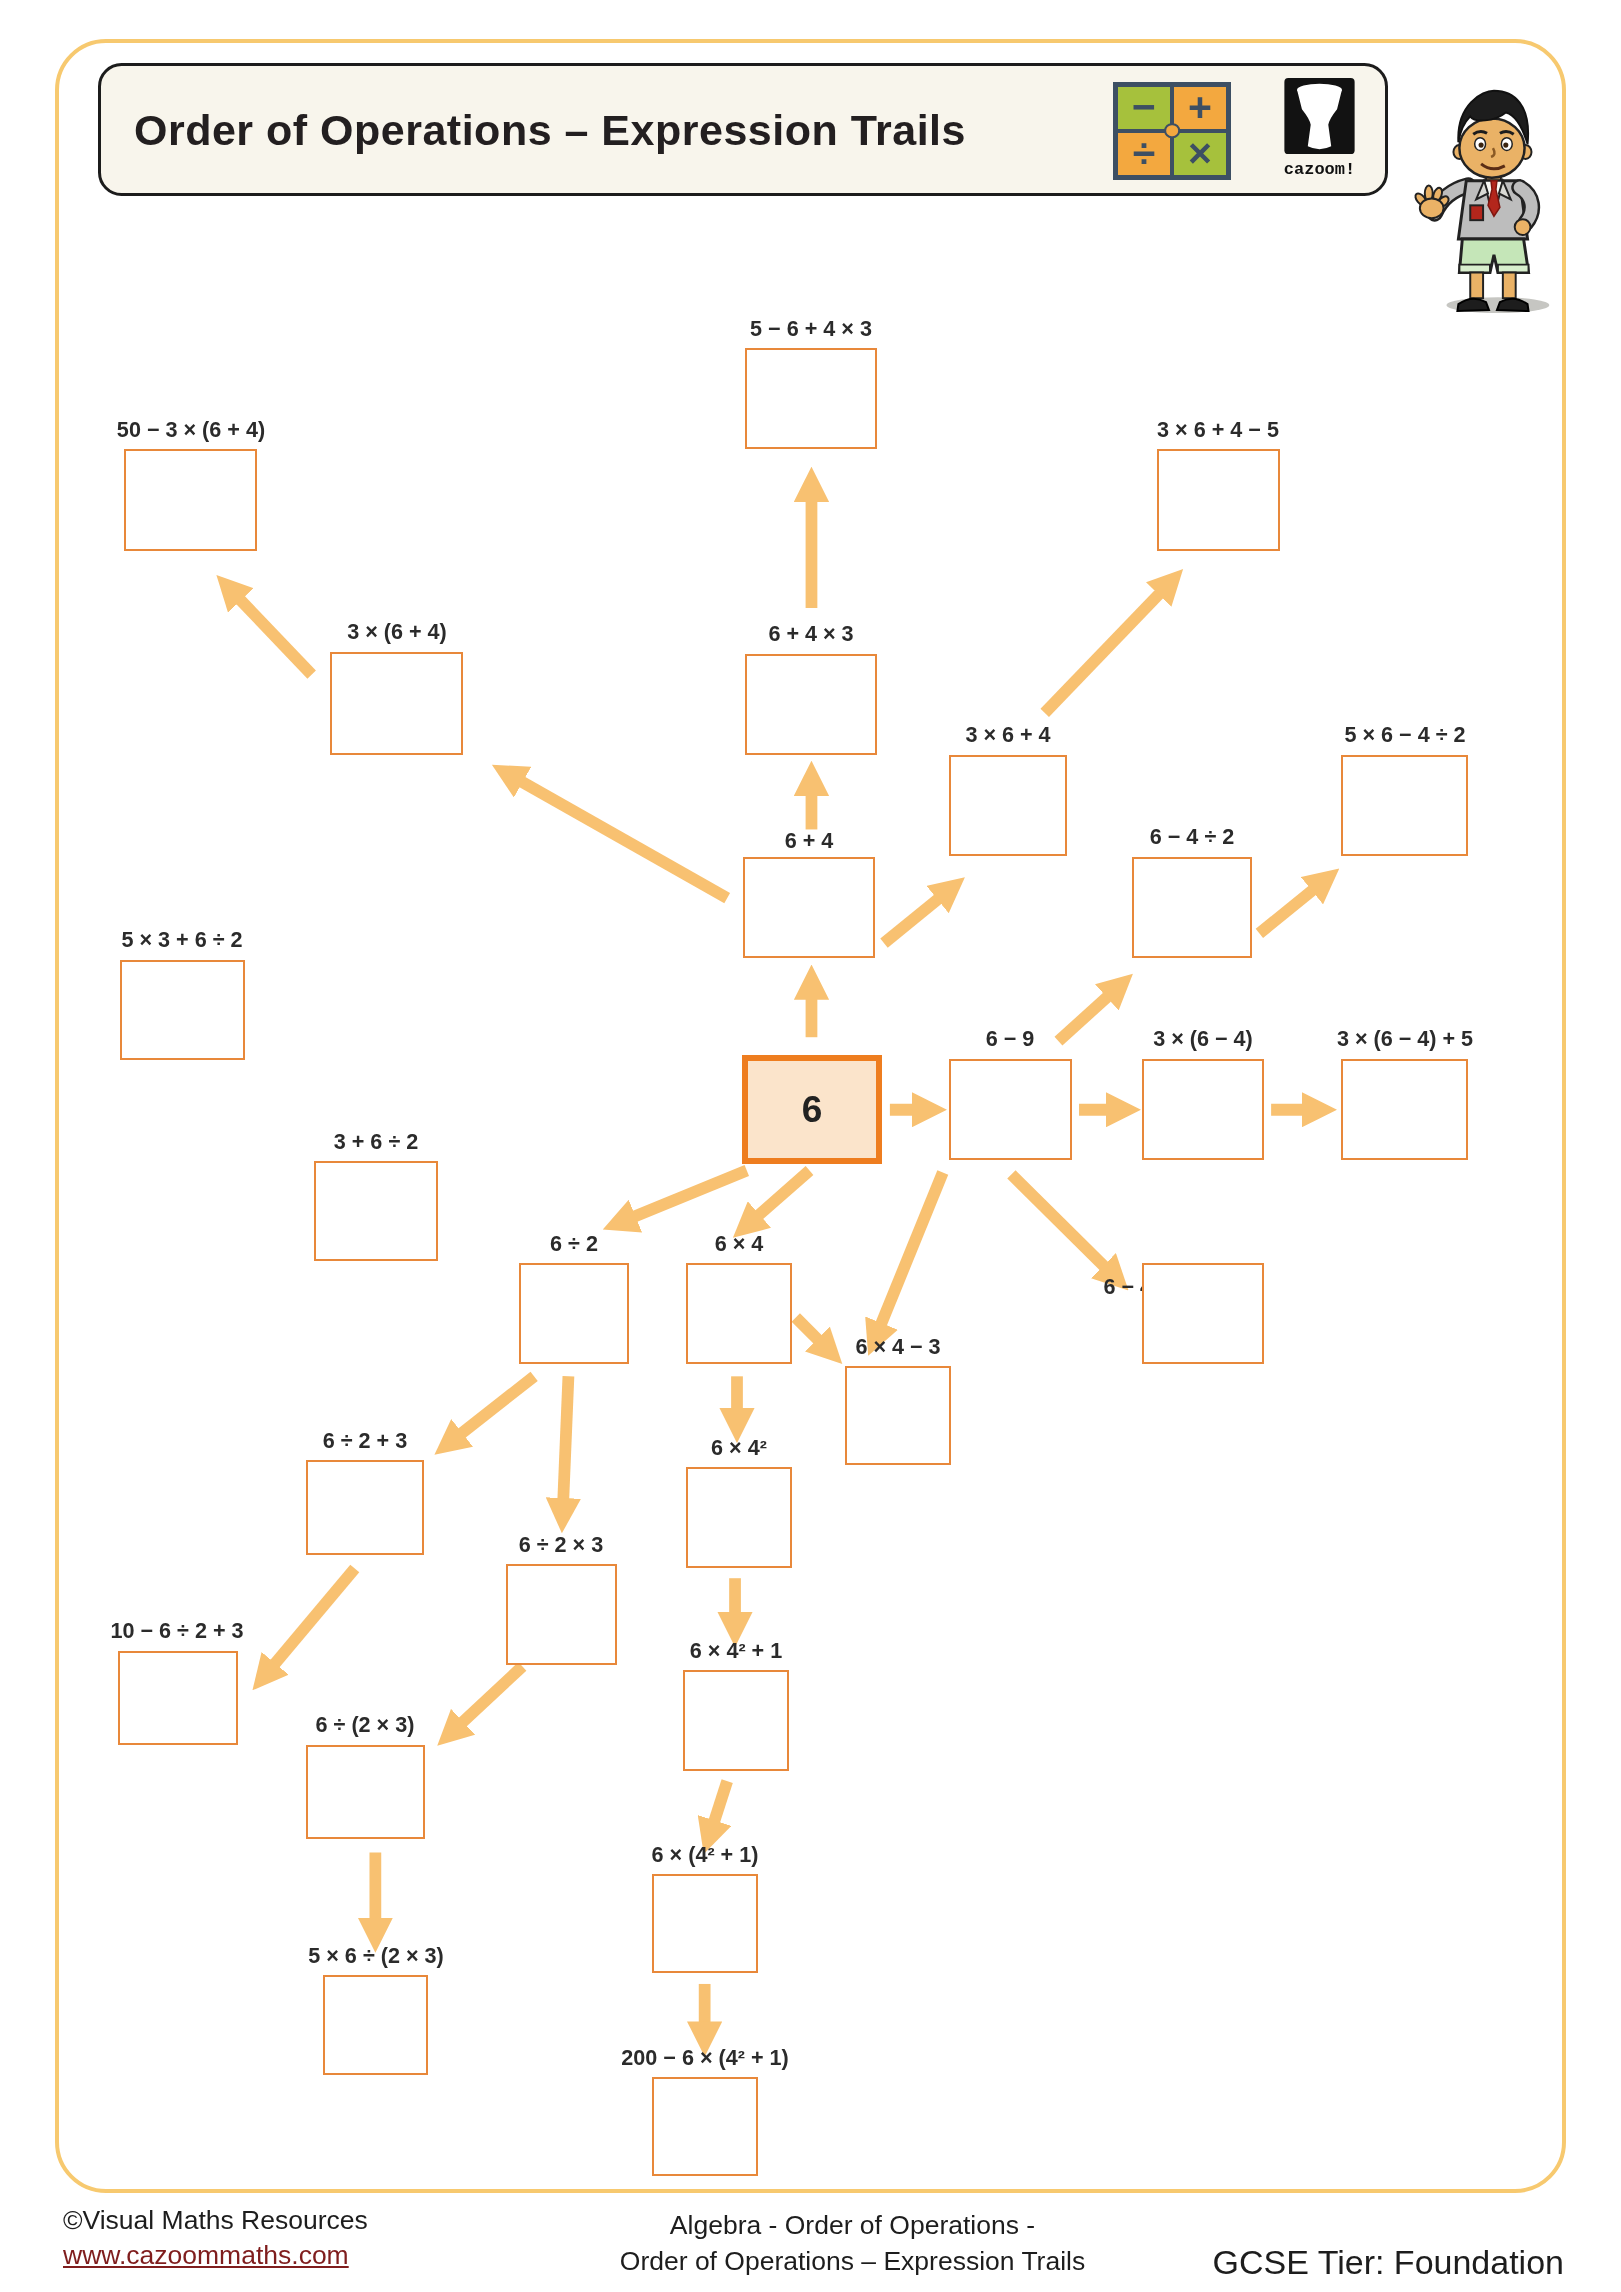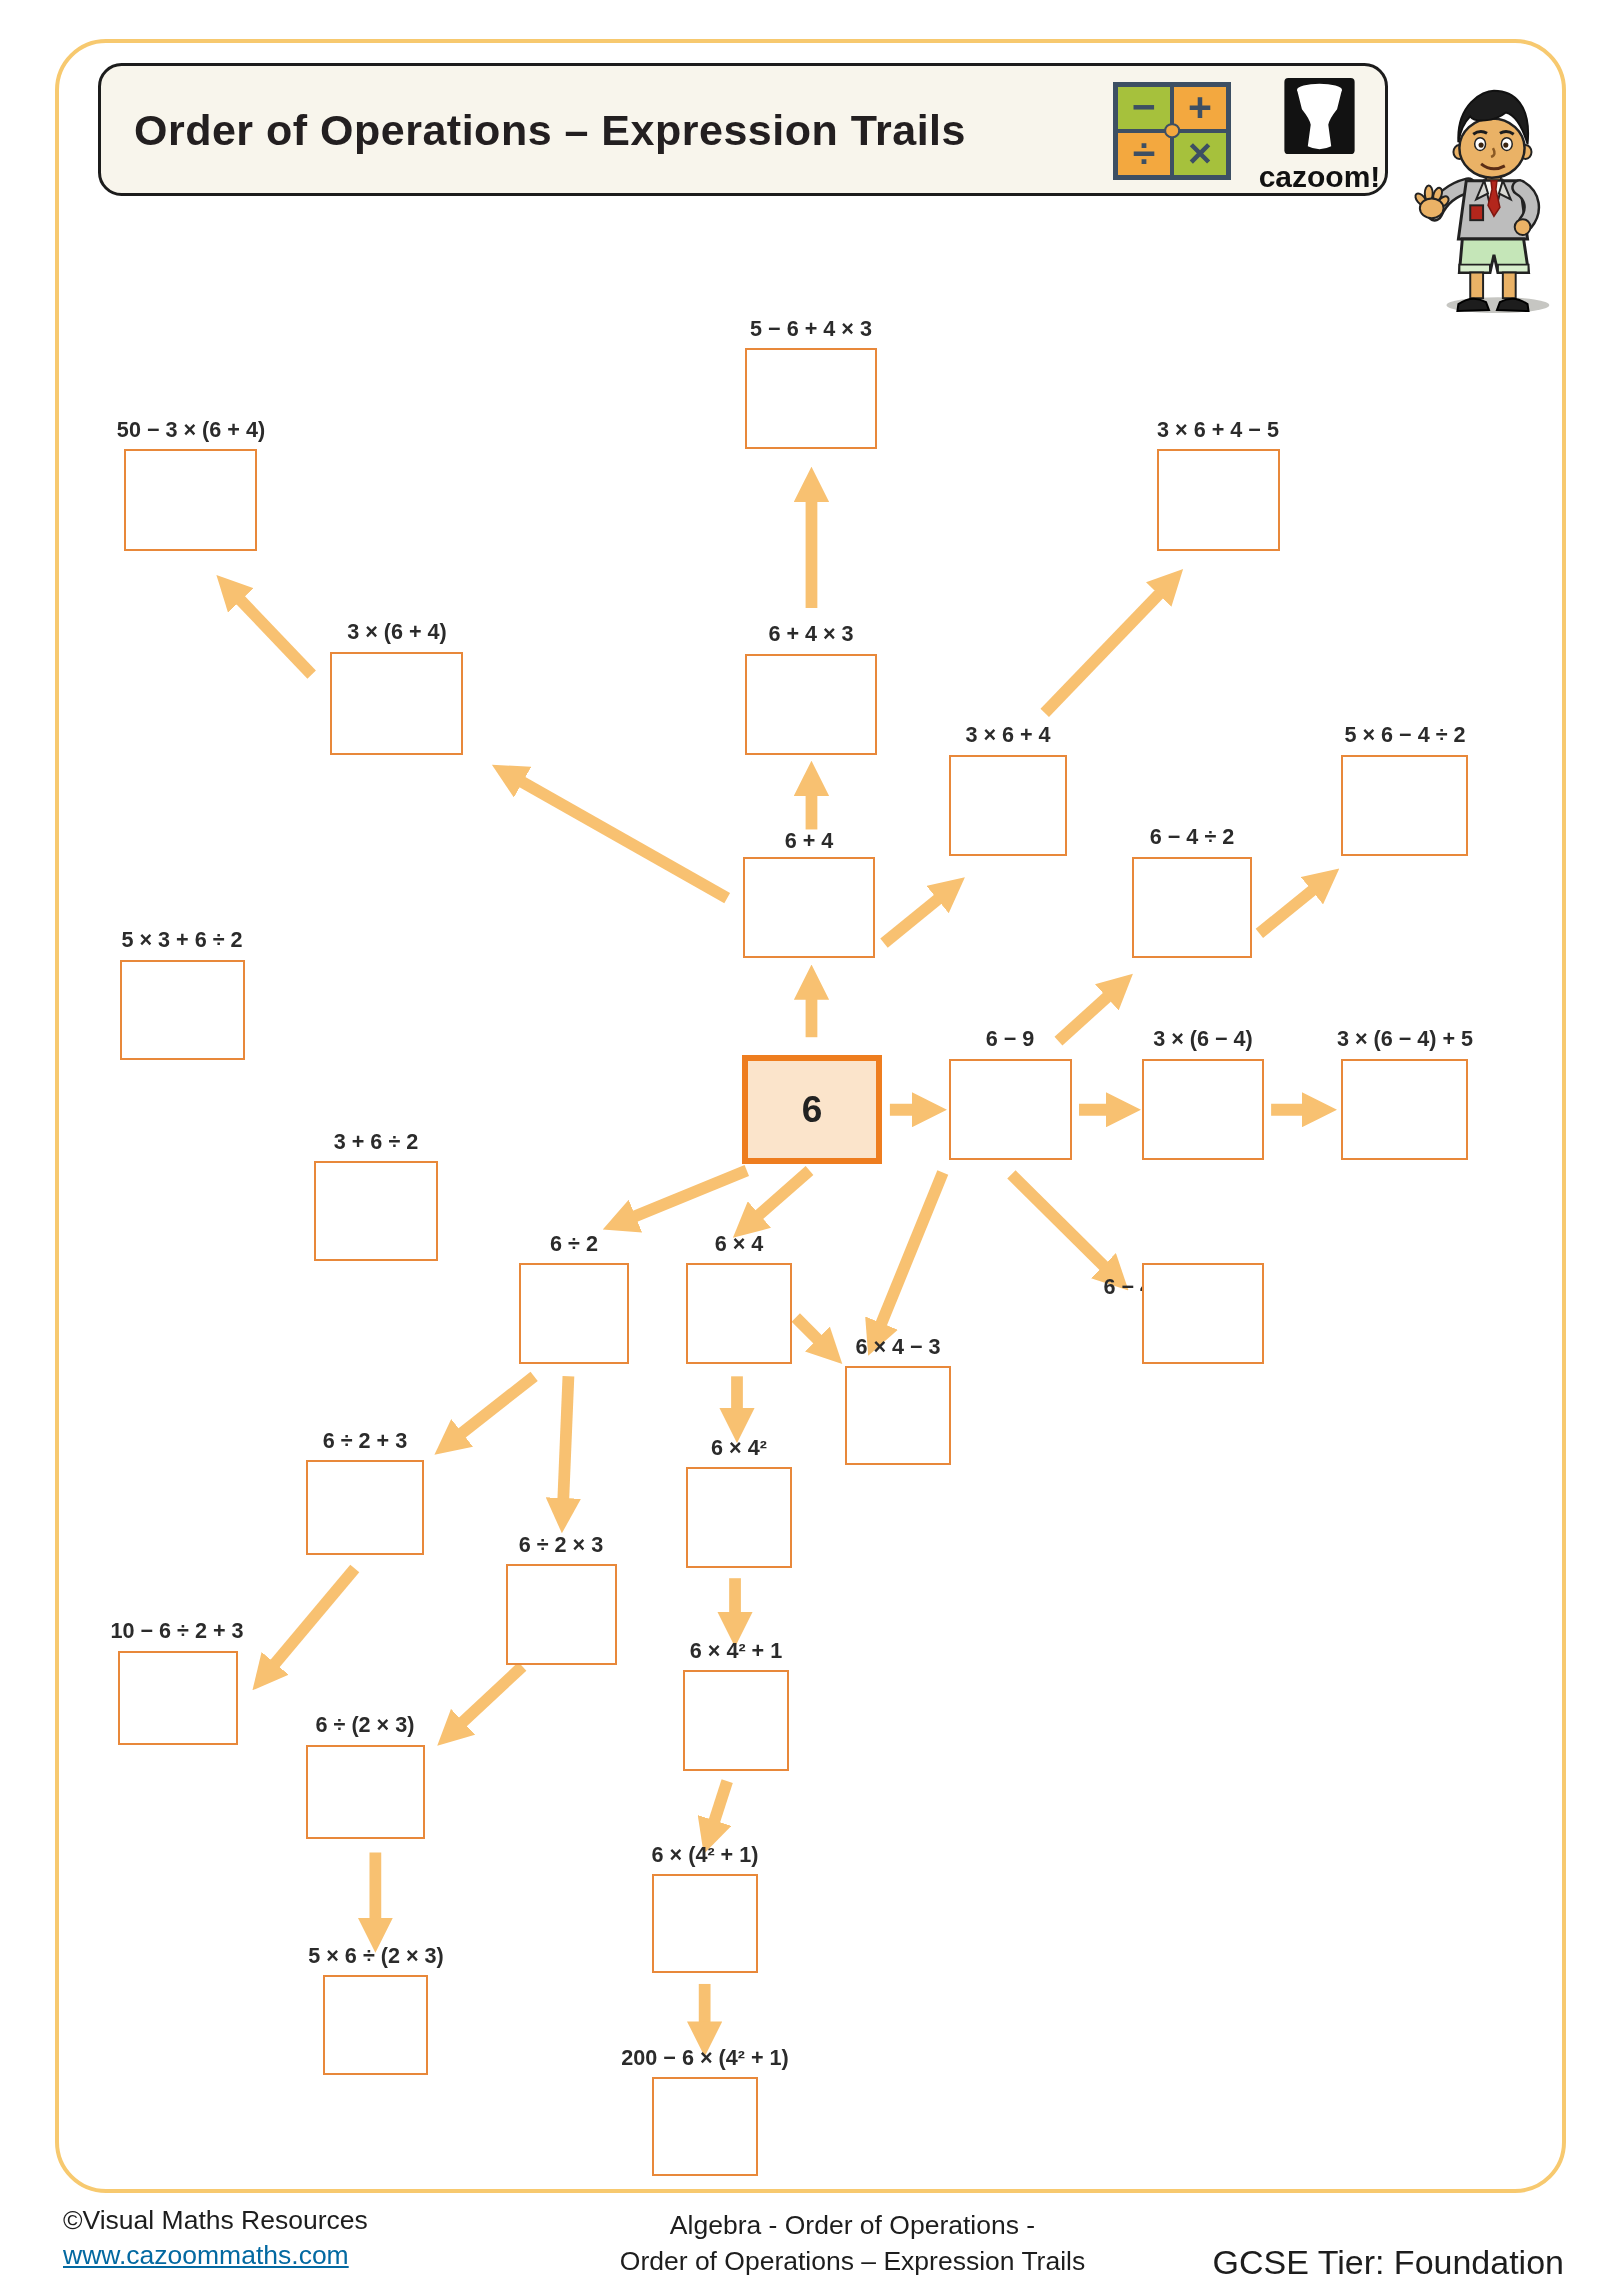--- a/index.html
+++ b/index.html
@@ -29,21 +29,21 @@
     display:flex; align-items:center; justify-content:center;
     font-size:41px; font-weight:bold; color:#3D4F63; border:2px solid #3D4F63; line-height:1;
   }
   .op-green { background:#A6C13C; }
   .op-orange { background:#F3A83F; }
   .op-center-dot {
     position:absolute; left:50%; top:50%; transform:translate(-50%,-50%);
     width:15.7px; height:15.7px; border-radius:50%; background:#F3A83F; border:2.9px solid #3D4F63;
   }
   .logo-block { position:absolute; left:1157px; top:11.8px; width:123px; height:114px; text-align:center; }
-  .logo-text { font-size:30px; font-weight:bold; color:#111; letter-spacing:0px; margin-top:-2px; }
+  .logo-text { font-size:17px; font-weight:bold; color:#111; letter-spacing:0px; margin-top:-2px;font-family:Liberation Mono, monospace; }
   .mascot { position:absolute; left:1409px; top:69px; width:162px; height:247px; }
   .instructions {
     position:absolute; left:125px; top:210px;
     font-size:26.5px; font-weight:bold; color:#3f3f3f; line-height:35px;
   }
   
   .expr-label {
     position:absolute; transform:translateX(-50%); white-space:nowrap;
     font-size:21.6px; font-weight:bold; color:#2b2b2b;
   }
@@ -52,21 +52,21 @@
     border:2.9px solid var(--box-border,#E8883A);
   }
   .start-box {
     position:absolute; display:flex; align-items:center; justify-content:center;
     background:var(--start-fill,#FBE4CB); border:6.9px solid var(--start-border,#EE7D1F);
     font-size:37px; font-weight:bold; color:#222;
   }
   .arrow-layer { position:absolute; left:0; top:0; width:1621px; height:2293px; pointer-events:none; }
   
   .footer-left { position:absolute; left:63px; top:2203px; font-size:26.5px; color:#1d1d1d; line-height:35px; }
-  .footer-link { color:#0369a1; text-decoration:underline; }
+  .footer-link { color:#7f1d1d; text-decoration:underline; }
   .footer-center { position:absolute; left:578px; top:2207px; width:549px; text-align:center; font-size:26.5px; color:#1d1d1d; line-height:36px; }
   .footer-right { position:absolute; right:57px; top:2243px; font-size:34px; color:#1d1d1d; }
 </style>
 </head>
 <body>
 
 <div class="page">
 
   <div class="outer-border"></div>
 

